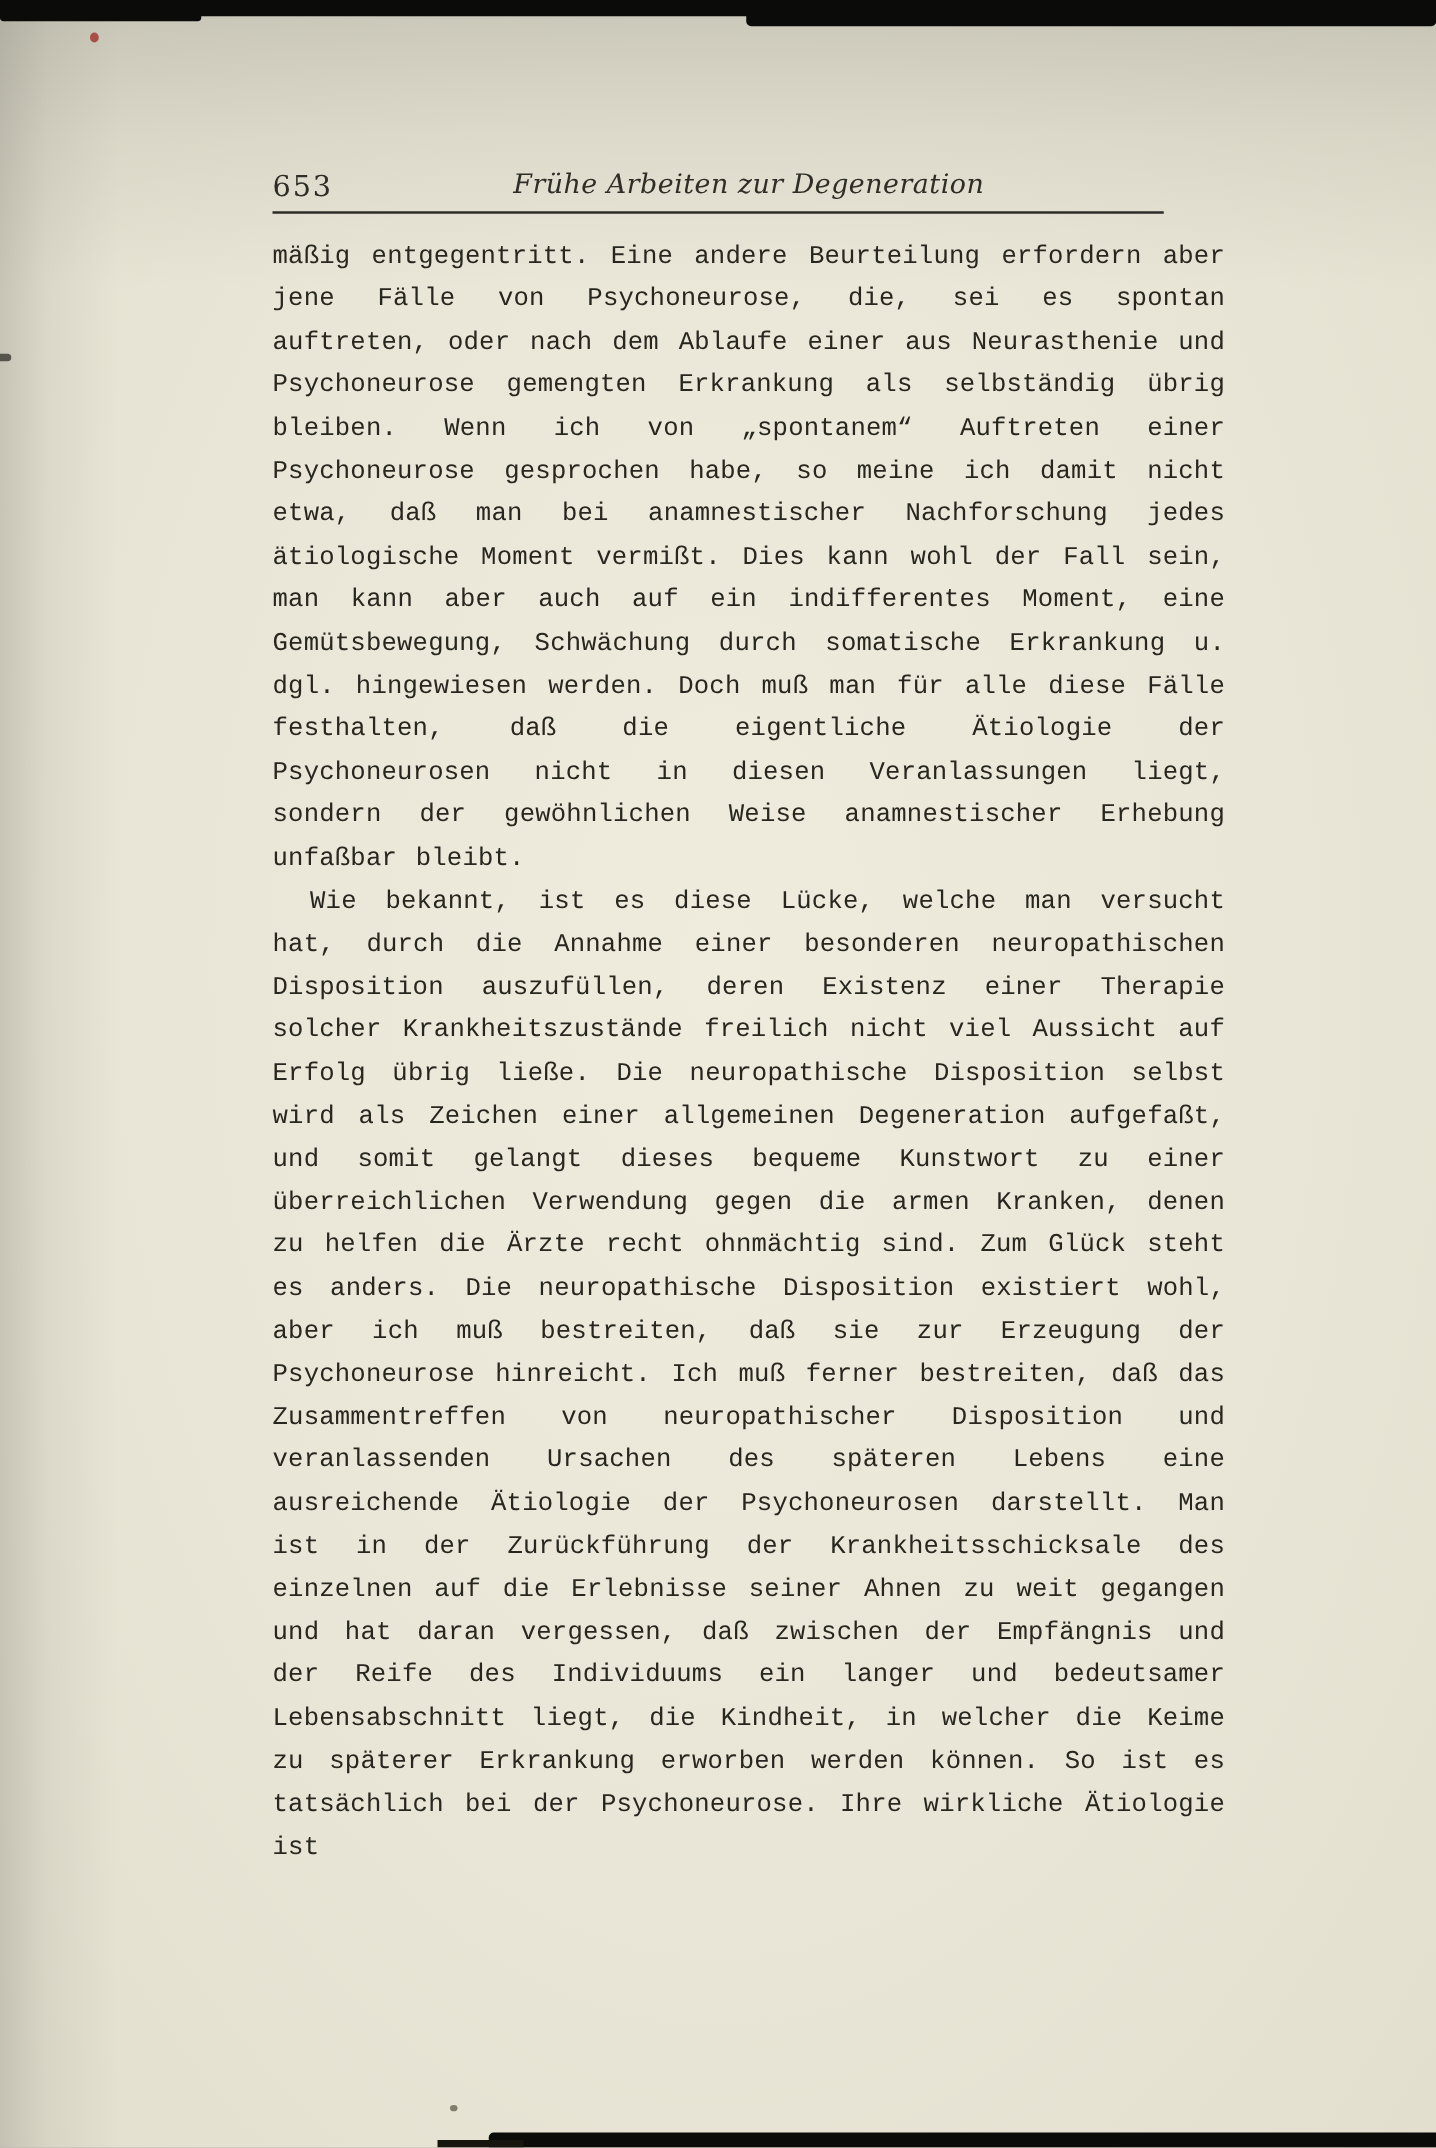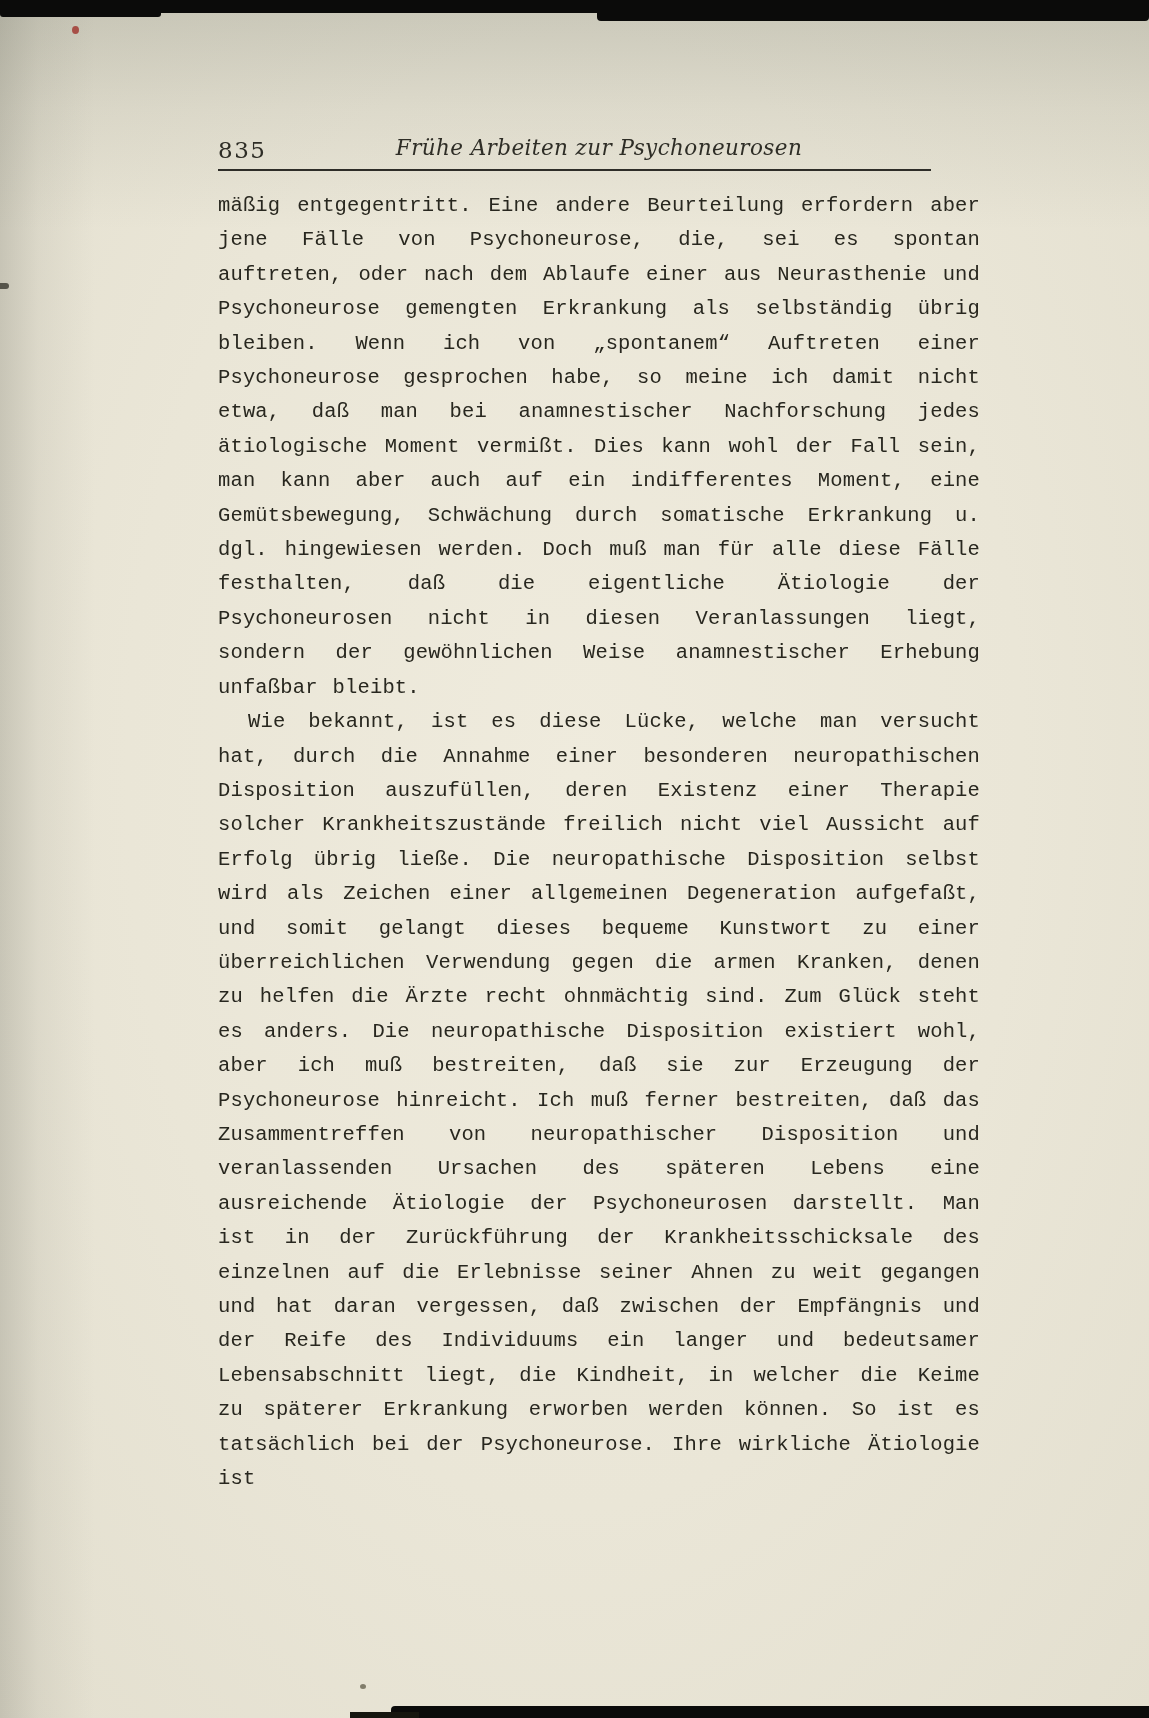--- a/index.html
+++ b/index.html
@@ -97,22 +97,22 @@
   <div class="bar-top"></div>
   <div class="bar-top-left"></div>
   <div class="bar-top-right"></div>
   <div class="bar-bottom"></div>
   <div class="bar-bottom-stub"></div>
   <div class="speck-red"></div>
   <div class="speck-edge"></div>
   <div class="speck-bottom"></div>
 
   <div class="page-header">
-    <span class="page-number">835</span>
-    <span class="running-title">Frühe Arbeiten zur Psychoneurosen</span>
+    <span class="page-number">653</span>
+    <span class="running-title">Frühe Arbeiten zur Degeneration</span>
   </div>
   <div class="header-rule"></div>
 
   <div class="text-block">
     <p class="para">mäßig entgegentritt. Eine andere Beurteilung erfordern aber jene Fälle von Psychoneurose, die, sei es spontan auftreten, oder nach dem Ablaufe einer aus Neurasthenie und Psychoneurose gemengten Erkrankung als selbständig übrig bleiben. Wenn ich von „spontanem“ Auftreten einer Psychoneurose gesprochen habe, so meine ich damit nicht etwa, daß man bei anamnestischer Nachforschung jedes ätiologische Moment vermißt. Dies kann wohl der Fall sein, man kann aber auch auf ein indifferentes Moment, eine Gemütsbewegung, Schwächung durch somatische Erkrankung u. dgl. hingewiesen werden. Doch muß man für alle diese Fälle festhalten, daß die eigentliche Ätiologie der Psychoneurosen nicht in diesen Veranlassungen liegt, sondern der gewöhnlichen Weise anamnestischer Erhebung unfaßbar bleibt.</p>
     <p class="para indent">Wie bekannt, ist es diese Lücke, welche man versucht hat, durch die Annahme einer besonderen neuropathischen Disposition auszufüllen, deren Existenz einer Therapie solcher Krankheitszustände freilich nicht viel Aussicht auf Erfolg übrig ließe. Die neuropathische Disposition selbst wird als Zeichen einer allgemeinen Degeneration aufgefaßt, und somit gelangt dieses bequeme Kunstwort zu einer überreichlichen Verwendung gegen die armen Kranken, denen zu helfen die Ärzte recht ohnmächtig sind. Zum Glück steht es anders. Die neuropathische Disposition existiert wohl, aber ich muß bestreiten, daß sie zur Erzeugung der Psychoneurose hinreicht. Ich muß ferner bestreiten, daß das Zusammentreffen von neuropathischer Disposition und veranlassenden Ursachen des späteren Lebens eine ausreichende Ätiologie der Psychoneurosen darstellt. Man ist in der Zurückführung der Krankheitsschicksale des einzelnen auf die Erlebnisse seiner Ahnen zu weit gegangen und hat daran vergessen, daß zwischen der Empfängnis und der Reife des Individuums ein langer und bedeutsamer Lebensabschnitt liegt, die Kindheit, in welcher die Keime zu späterer Erkrankung erworben werden können. So ist es tatsächlich bei der Psychoneurose. Ihre wirkliche Ätiologie ist</p>
   </div>
 
 </div>
 

